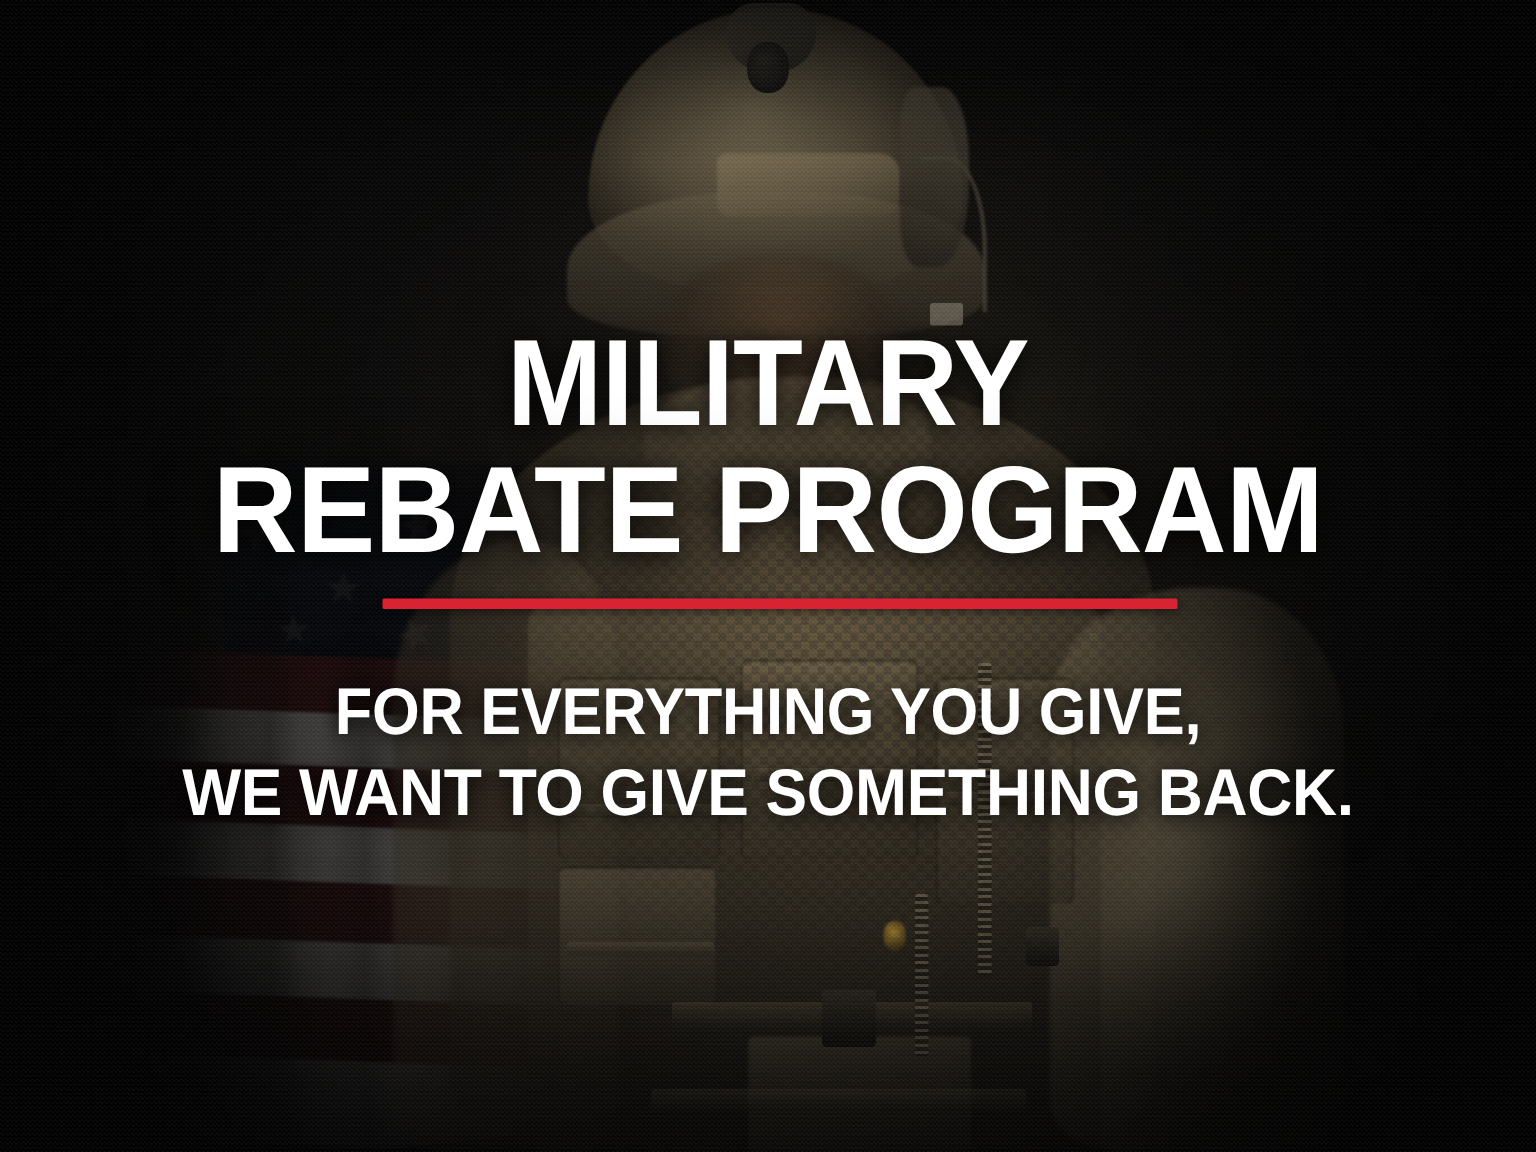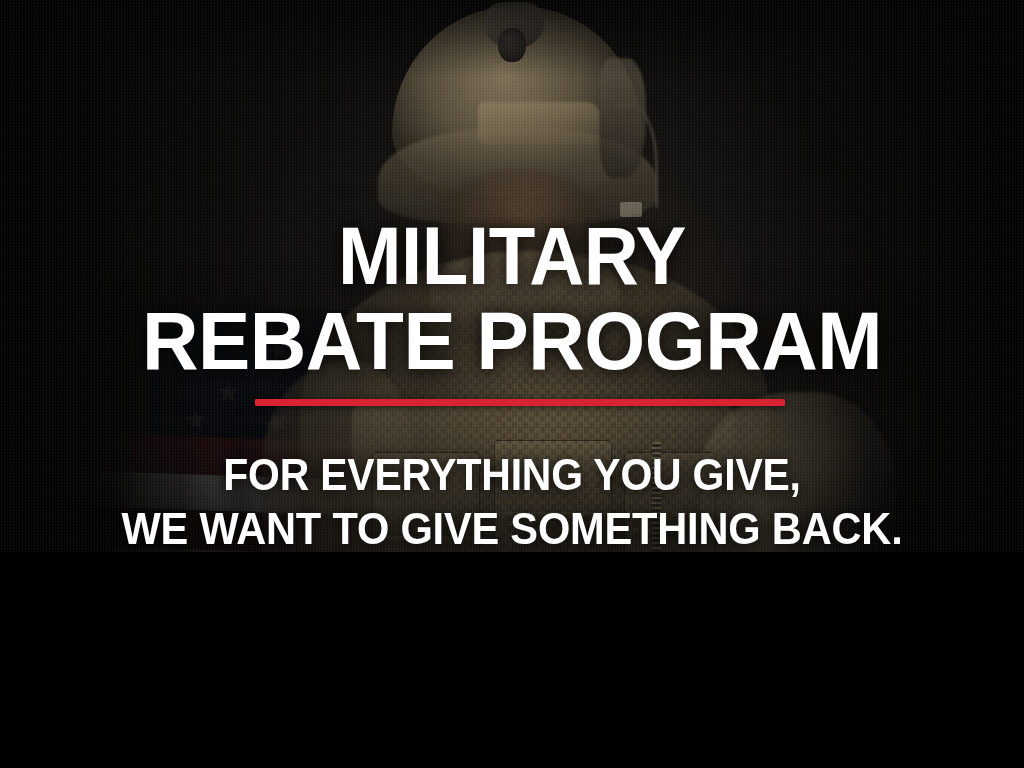--- a/index.html
+++ b/index.html
@@ -7,21 +7,21 @@
 
   html,body{
     width:1024px; height:768px;
     background:#000;
     font-family:"Liberation Sans", sans-serif;
     overflow:hidden;
   }
 
   #banner{
     position:relative;
-    width:1024px; height:552px;
+    width:1024px; height:768px;
     background:#0f766e;
     overflow:hidden;
   }
 
   
   .photo{ position:absolute; inset:0; overflow:hidden; }
 
   
   .ambient{
     position:absolute; inset:0;

